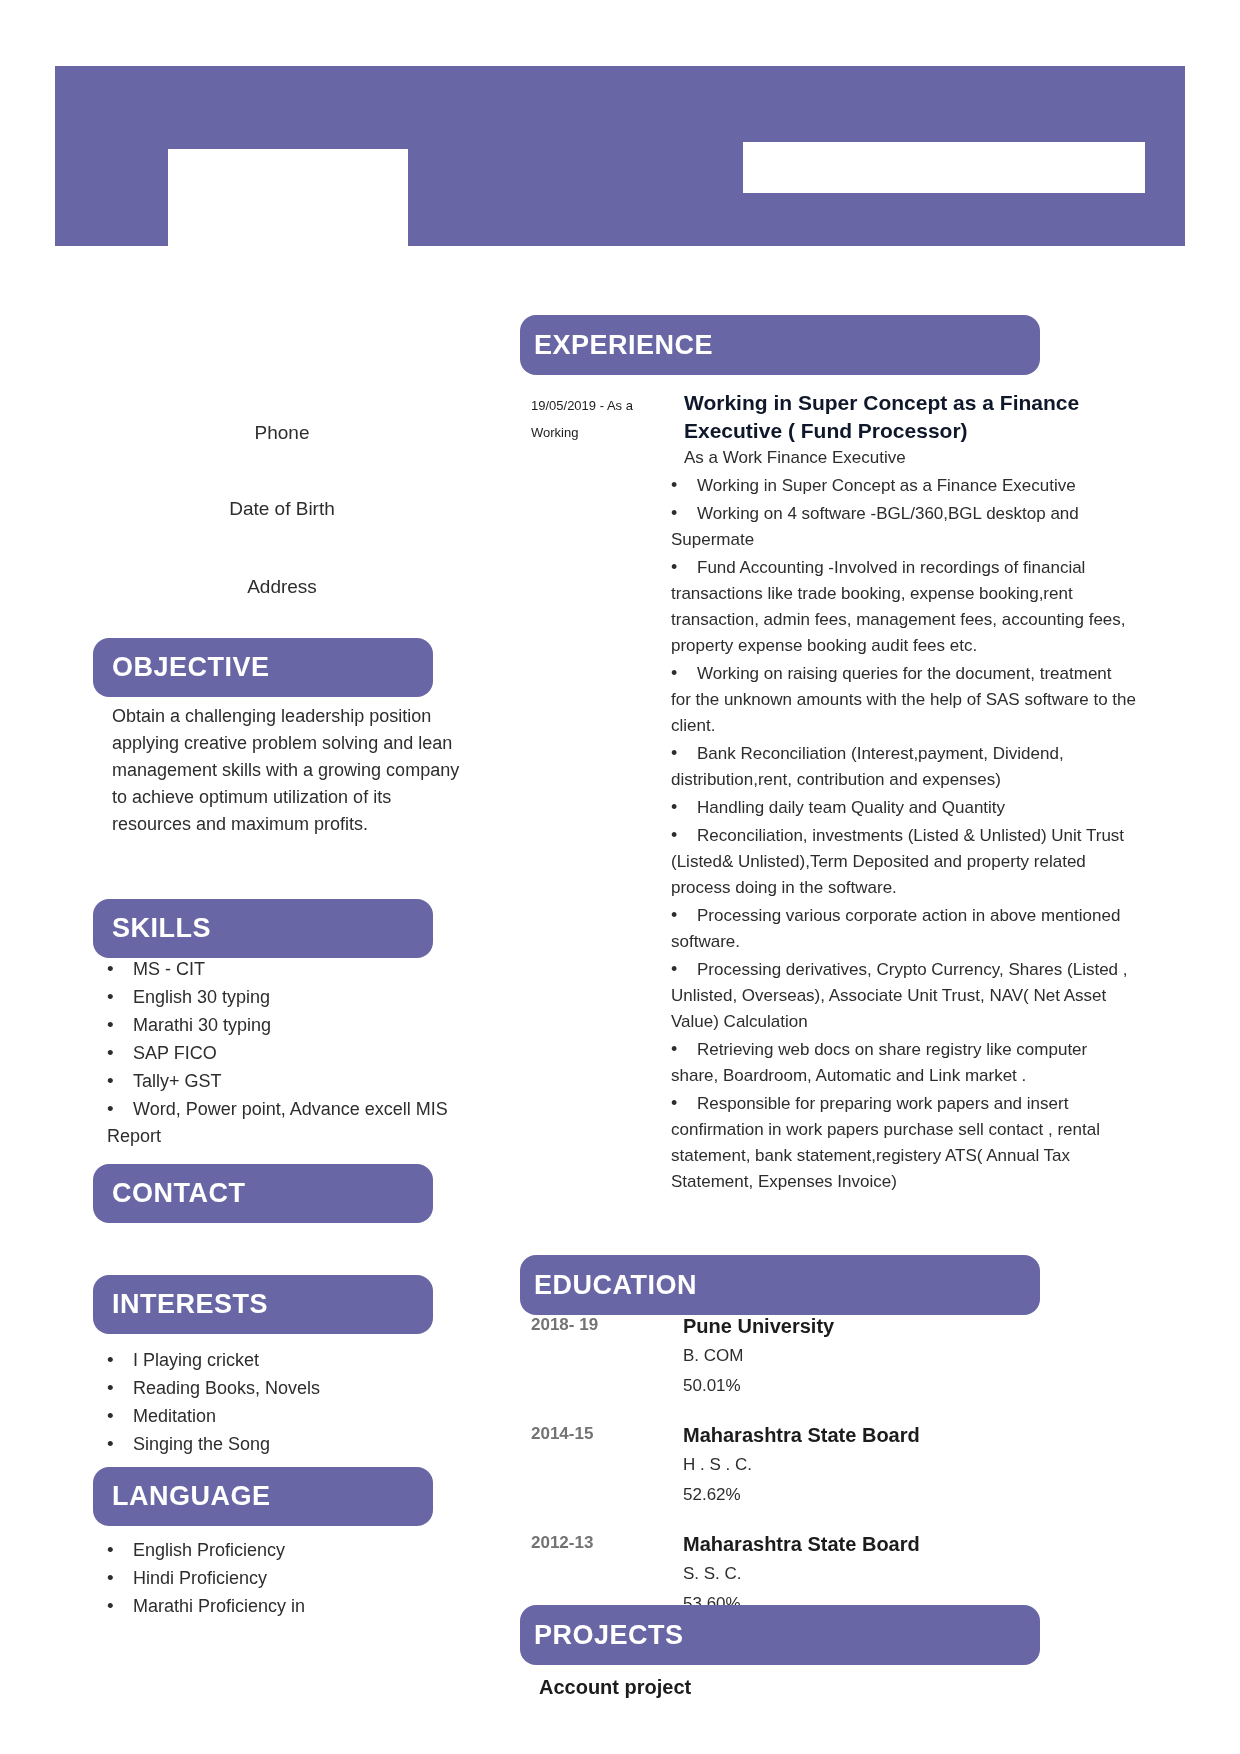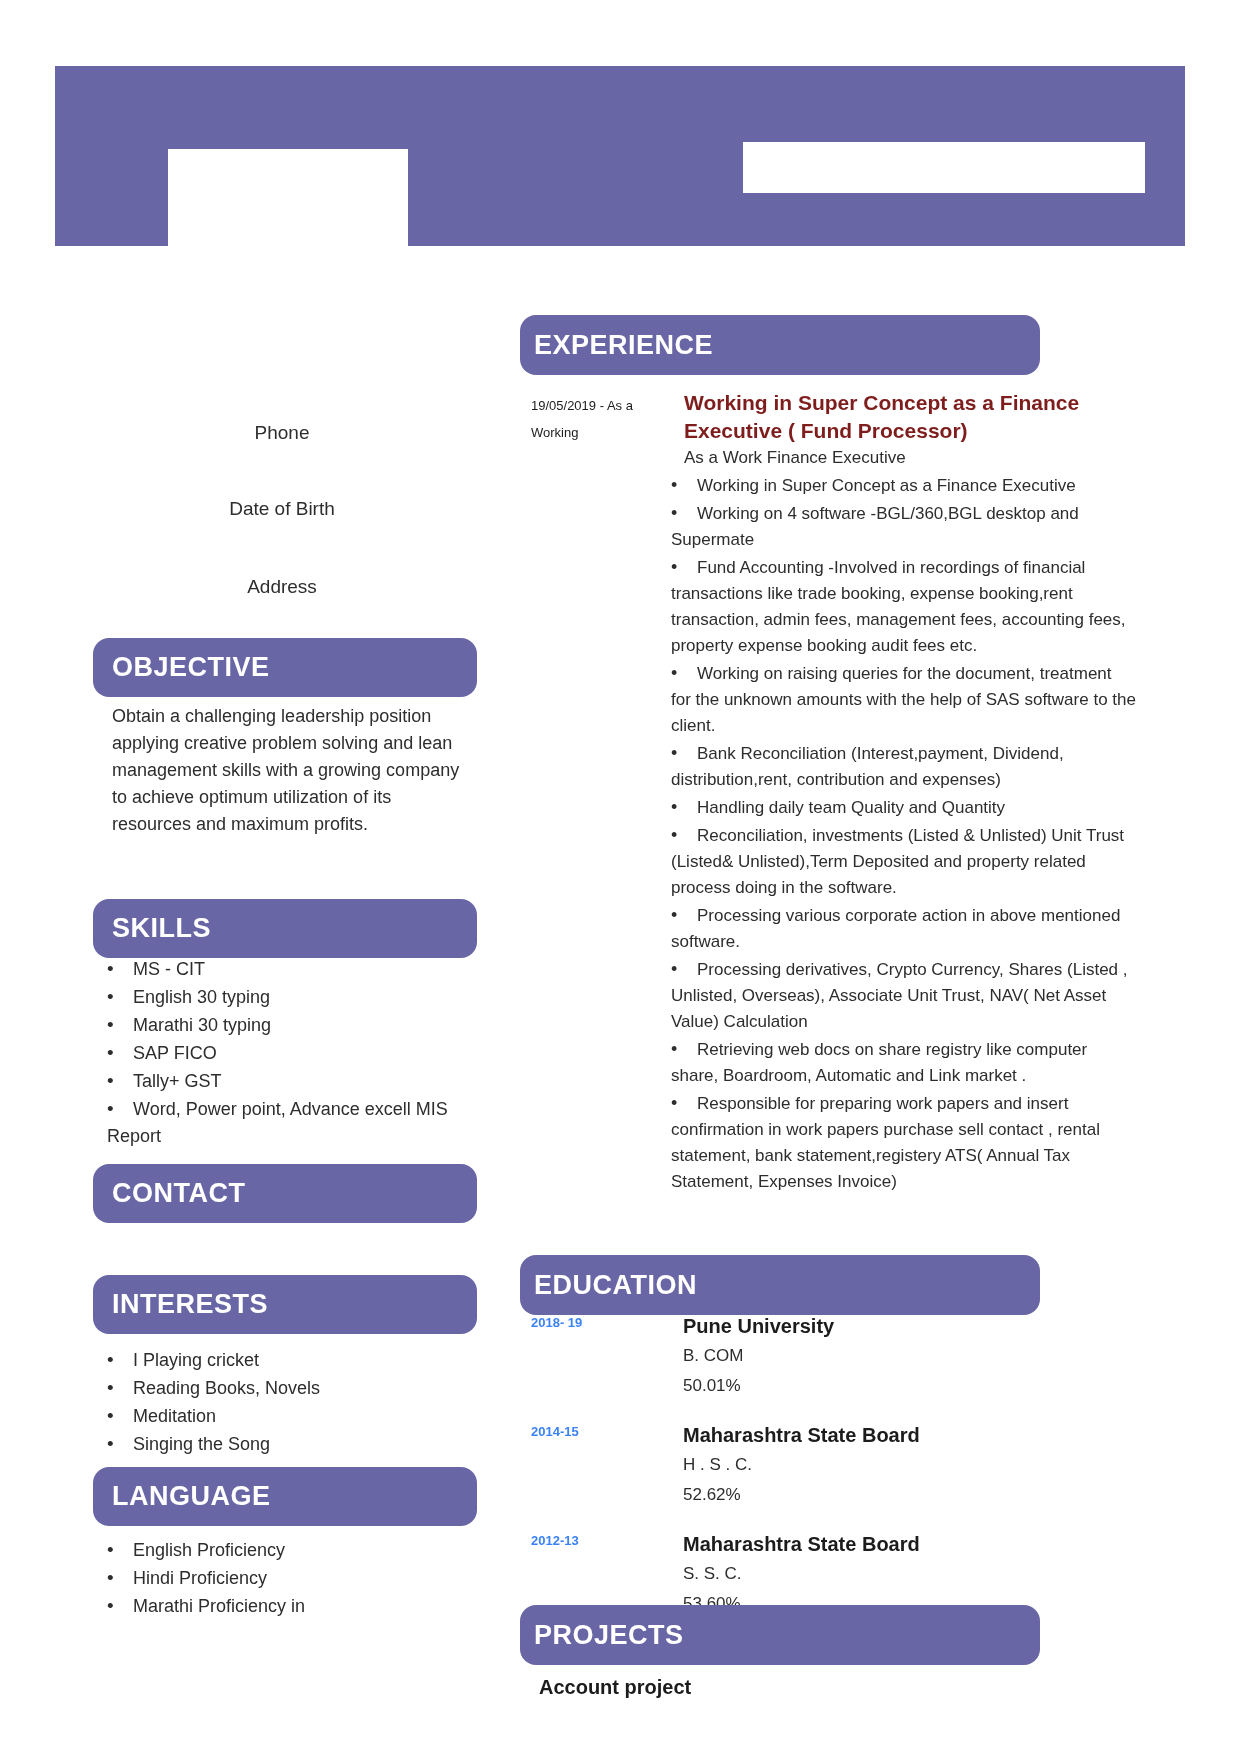--- a/index.html
+++ b/index.html
@@ -12,38 +12,38 @@
   .banner { position:absolute; left:55px; top:66px; width:1130px; height:180px; background:#6966a5; }
   .photo-box { position:absolute; left:168px; top:149px; width:240px; height:130px; background:#ffffff; }
   .name-box  { position:absolute; left:743px; top:142px; width:402px; height:51px; background:#ffffff; }
 
   
   .bar {
     position:absolute; background:#6966a5; border-radius:16px;
     color:#ffffff; font-weight:bold; font-size:27px; letter-spacing:0.5px;
     display:flex; align-items:center;
   }
-  .bar-left  { left:93px;  width:384px; height:59px; padding-left:19px; box-sizing:border-box;text-align:center; }
+  .bar-left  { left:93px;  width:340px; height:59px; padding-left:19px; box-sizing:border-box;text-align:center; }
   .bar-right { left:520px; width:520px; height:60px; padding-left:14px; box-sizing:border-box; }
 
   
   .contact-label { position:absolute; left:87px; width:390px; text-align:center; font-size:19px; color:#2d2d2d; }
   .objective-text { position:absolute; left:112px; top:703px; width:352px; font-size:18px; line-height:27px; color:#2d2d2d; }
 
   .ul { position:absolute; font-size:18px; line-height:27px; color:#2d2d2d; }
   .ul-left { left:107px; width:356px; }
   .li::before { content:"\2022"; display:inline-block; width:26px; font-size:1.05em; }
 
   
   .exp-date { position:absolute; left:531px; top:392px; width:142px; font-size:13px; font-weight:normal; line-height:27px; color:#1c1c1c; }
   .exp-block { position:absolute; left:671px; top:389px; width:465px; font-size:17px; line-height:26px; color:#2d2d2d; }
-  .exp-title { padding-left:13px; font-size:21px; line-height:28px; font-weight:bold; color:#7f1d1d; }
+  .exp-title { padding-left:13px; font-size:21px; line-height:28px; font-weight:bold; color:#0f172a; }
   .exp-subtitle { padding-left:13px; }
   .exp-bullets .li { margin-top:1px; }
-  .edu-years { position:absolute; left:531px; width:110px; font-size:13px; font-weight:bold; color:#3b82f6; }
+  .edu-years { position:absolute; left:531px; width:110px; font-size:17px; font-weight:bold; color:#737373; }
   .edu-detail { position:absolute; left:683px; width:420px; font-size:17px; line-height:30px; color:#2d2d2d; }
   .edu-inst { font-size:20px; font-weight:bold; color:#1c1c1c; line-height:30px; }
 
   
   .project-item { position:absolute; left:539px; top:1676px; font-size:20px; font-weight:bold; color:#1c1c1c; }
 </style>
 </head>
 <body>
 
 <div class="page">

